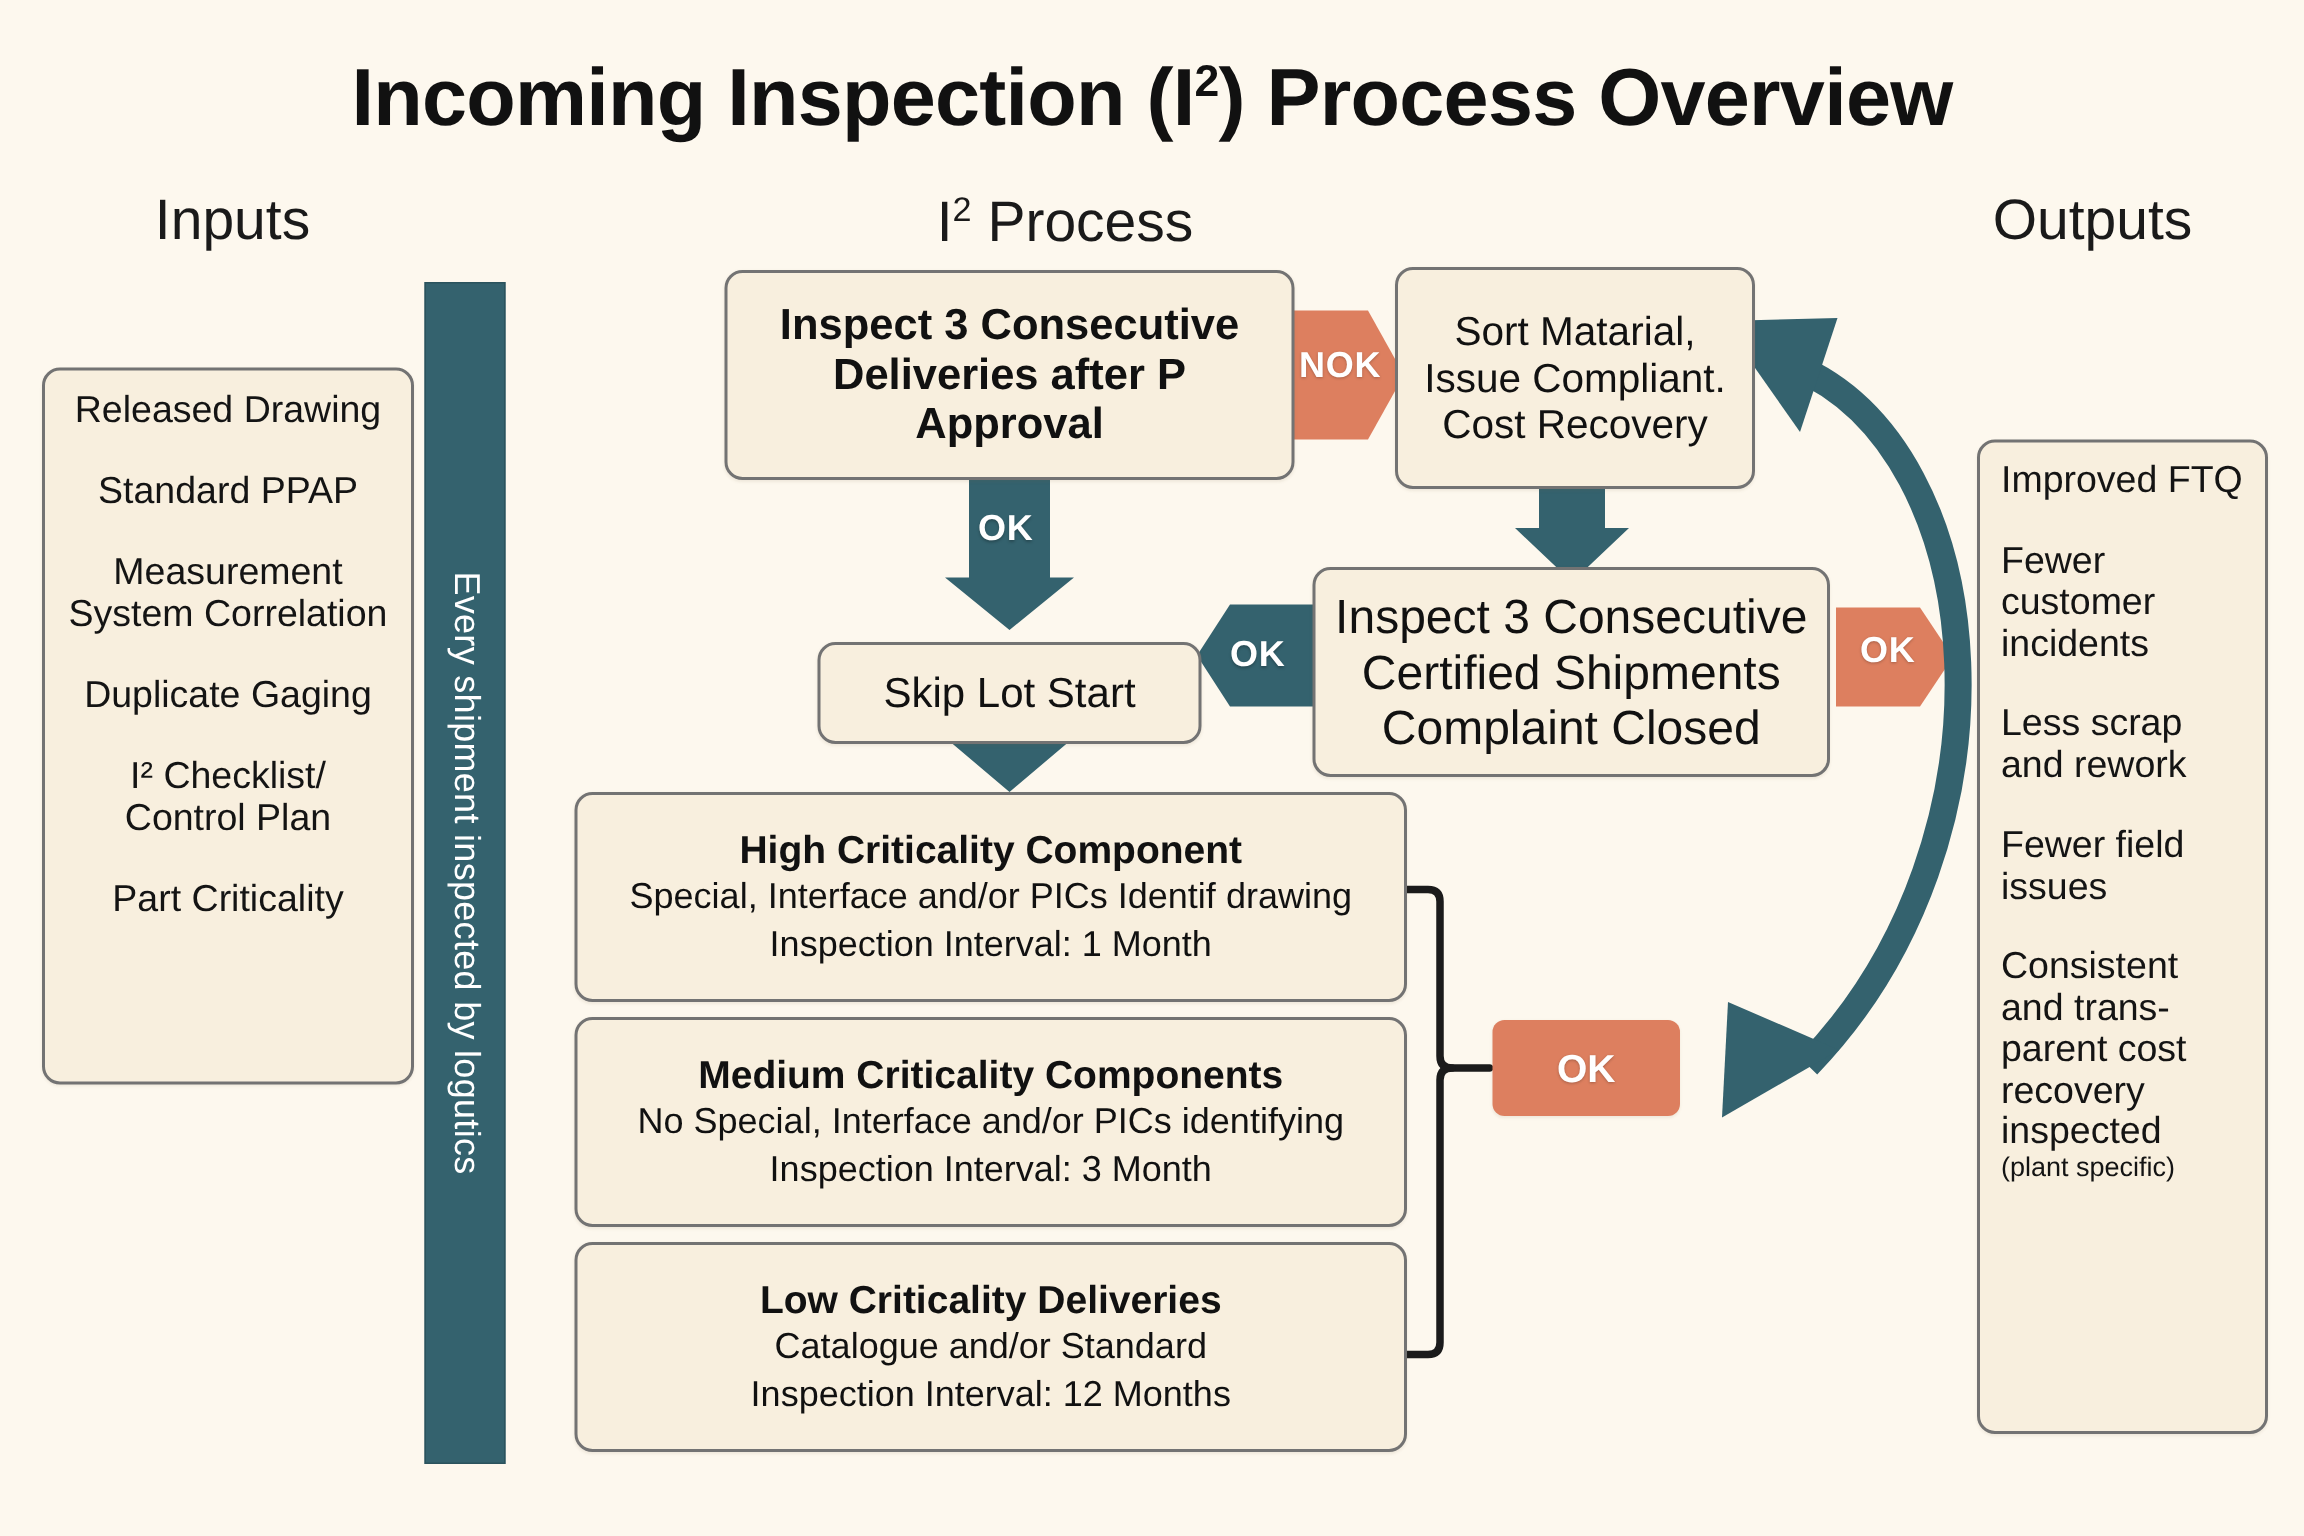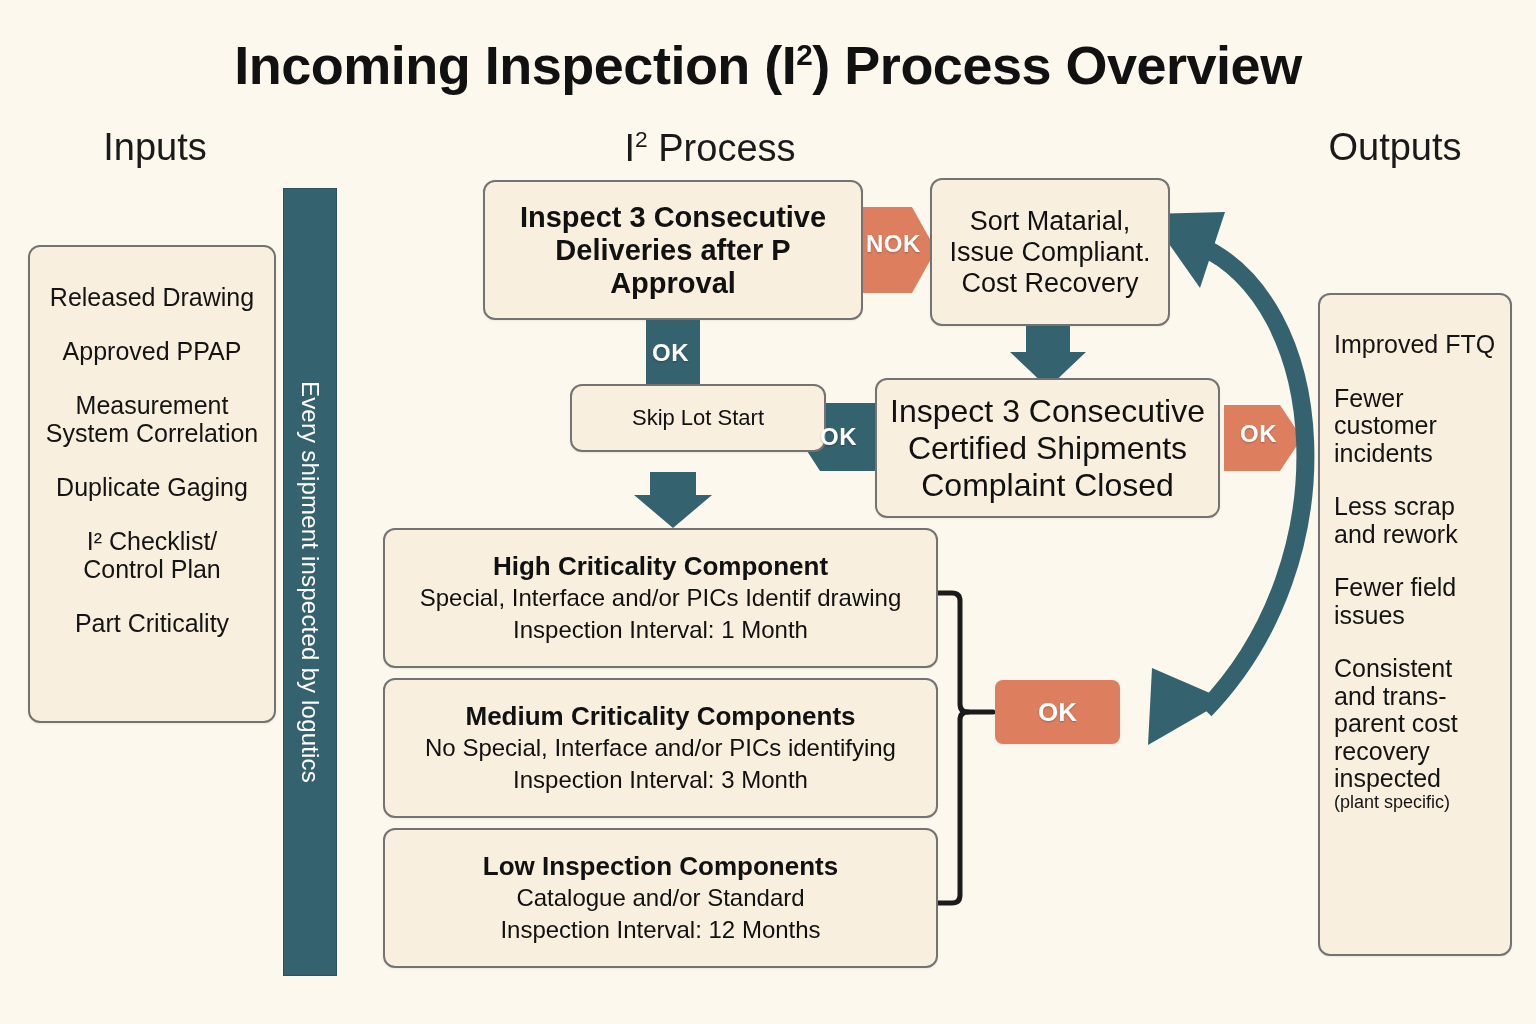--- a/index.html
+++ b/index.html
@@ -50,21 +50,21 @@
     border-radius: 12px;
     box-sizing: border-box;
   }
   .card-soft { box-shadow: 0 1px 2px rgba(120,100,60,0.10); }
 
   
   .list-card {
     display: flex;
     flex-direction: column;
     justify-content: flex-start;
-    padding: 36px 14px;
+    padding: 12px 14px;
   }
   .list-item {
     font-size: 25px;
     line-height: 1.12;
     text-align: center;
     color: #141414;
     margin-bottom: 26px;
   }
   #inputs-card { left: 28px; top: 245px; width: 248px; height: 478px; }
   #outputs-card { left: 1318px; top: 293px; width: 194px; height: 663px; }
@@ -102,21 +102,21 @@
   .proc {
     display: flex;
     align-items: center;
     justify-content: center;
     text-align: center;
     padding: 8px 12px;
   }
 
   #box-inspect3     { left: 483px; top: 180px; width: 380px; height: 140px; font-size: 29px; font-weight: 700; }
   #box-sort         { left: 930px; top: 178px; width: 240px; height: 148px; font-size: 27px; }
-  #box-skip         { left: 545px; top: 384px; width: 256px; height: 68px;  font-size: 22px; margin-left: 25px; }
+  #box-skip         { left: 545px; top: 428px; width: 256px; height: 68px;  font-size: 28px; }
   #box-certified    { left: 875px; top: 378px; width: 345px; height: 140px; font-size: 32px; }
   #box-high         { left: 383px; top: 528px; width: 555px; height: 140px; }
   #box-medium       { left: 383px; top: 678px; width: 555px; height: 140px; }
   #box-low          { left: 383px; top: 828px; width: 555px; height: 140px; }
   .crit { flex-direction: column; justify-content: center; }
   .crit .crit-title { font-size: 26px; font-weight: 700; line-height: 1.2; }
   .crit .crit-sub   { font-size: 24px; line-height: 1.3; }
 
   
   .badge-text {
@@ -152,21 +152,21 @@
     Incoming Inspection (I<sup>2</sup>) Process Overview
   </div>
   <div class="col-title" id="title-inputs">Inputs</div>
   <div class="col-title" id="title-process">
     I<sup>2</sup> Process
   </div>
   <div class="col-title" id="title-outputs">Outputs</div>
 
   <div class="card card-soft list-card" id="inputs-card">
     <div class="list-item">Released Drawing</div>
-    <div class="list-item">Approved PPAP</div>
+    <div class="list-item">Standard PPAP</div>
     <div class="list-item">Measurement System Correlation</div>
     <div class="list-item">Duplicate Gaging</div>
     <div class="list-item">I² Checklist/ Control Plan</div>
     <div class="list-item">Part Criticality</div>
   </div>
 
   <div id="vertical-band">
     <span class="vtext">Every shipment inspected by logutics</span>
   </div>
 
@@ -230,21 +230,21 @@
     <span class="crit-sub">Inspection Interval: 1 Month</span>
   </div>
 
   <div class="card card-soft proc crit" id="box-medium">
     <span class="crit-title">Medium Criticality Components</span>
     <span class="crit-sub">No Special, Interface and/or PICs identifying</span>
     <span class="crit-sub">Inspection Interval: 3 Month</span>
   </div>
 
   <div class="card card-soft proc crit" id="box-low">
-    <span class="crit-title">Low Inspection Components</span>
+    <span class="crit-title">Low Criticality Deliveries</span>
     <span class="crit-sub">Catalogue and/or Standard</span>
     <span class="crit-sub">Inspection Interval: 12 Months</span>
   </div>
 
   <div class="card card-soft" id="ok-crit-badge" style="left:995px; top:680px; width:125px; height:64px; background:#DD7F5F; border:none; border-radius:8px; display:flex; align-items:center; justify-content:center;">
     <span style="color:#fff; font-size:26px; font-weight:700; text-shadow:0 1px 2px rgba(0,0,0,.25);">OK</span>
   </div>
 
   <span class="badge-text" id="ok1-text">OK</span>
   <span class="badge-text" id="ok2-text">OK</span>

